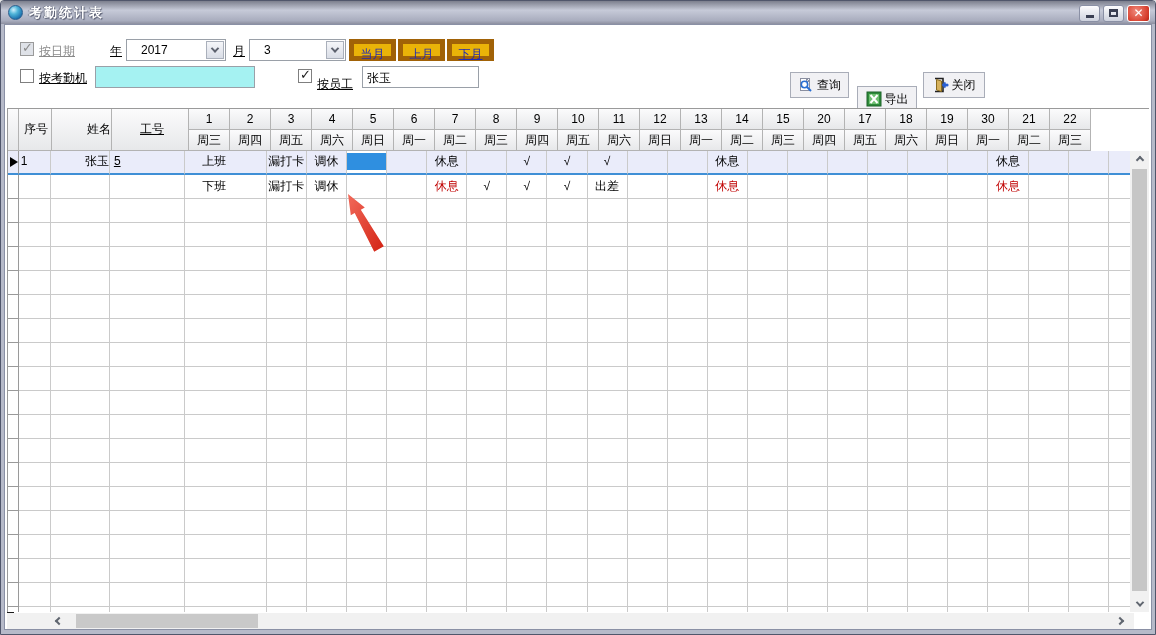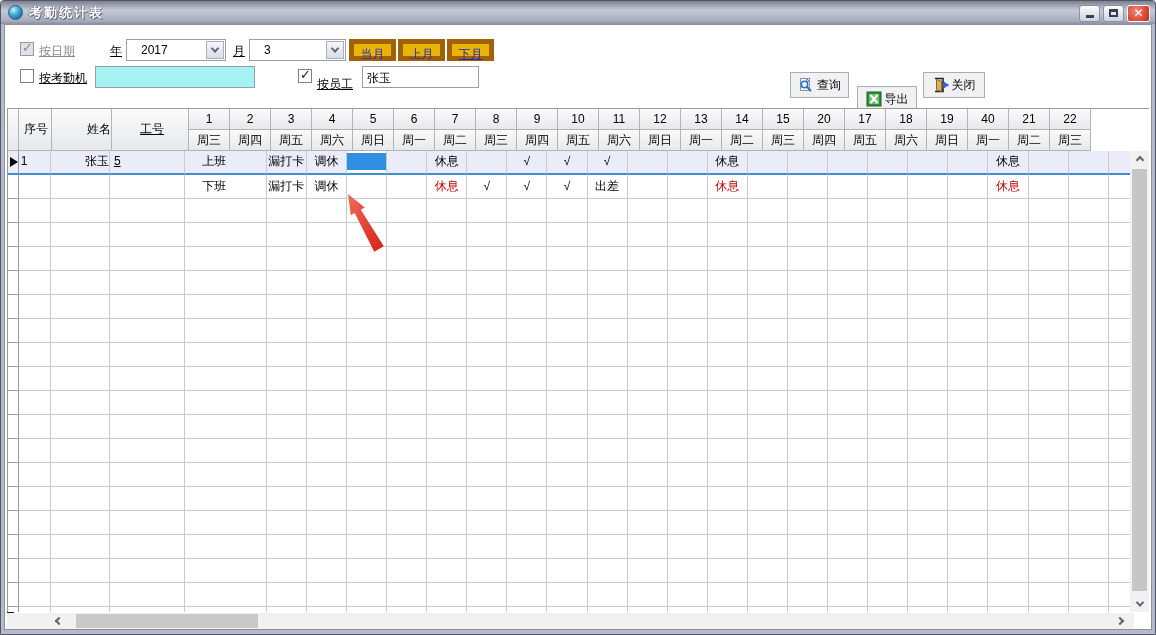--- a/index.html
+++ b/index.html
@@ -237,21 +237,21 @@
         </div>
         <div class="g-daystack w-day">
           <div class="g-hcell w-day">18</div>
           <div class="g-hcell w-day">周六</div>
         </div>
         <div class="g-daystack w-day">
           <div class="g-hcell w-day">19</div>
           <div class="g-hcell w-day">周日</div>
         </div>
         <div class="g-daystack w-day">
-          <div class="g-hcell w-day">40</div>
+          <div class="g-hcell w-day">30</div>
           <div class="g-hcell w-day">周一</div>
         </div>
         <div class="g-daystack w-day">
           <div class="g-hcell w-day">21</div>
           <div class="g-hcell w-day">周二</div>
         </div>
         <div class="g-daystack w-day">
           <div class="g-hcell w-day">22</div>
           <div class="g-hcell w-day">周三</div>
         </div>

